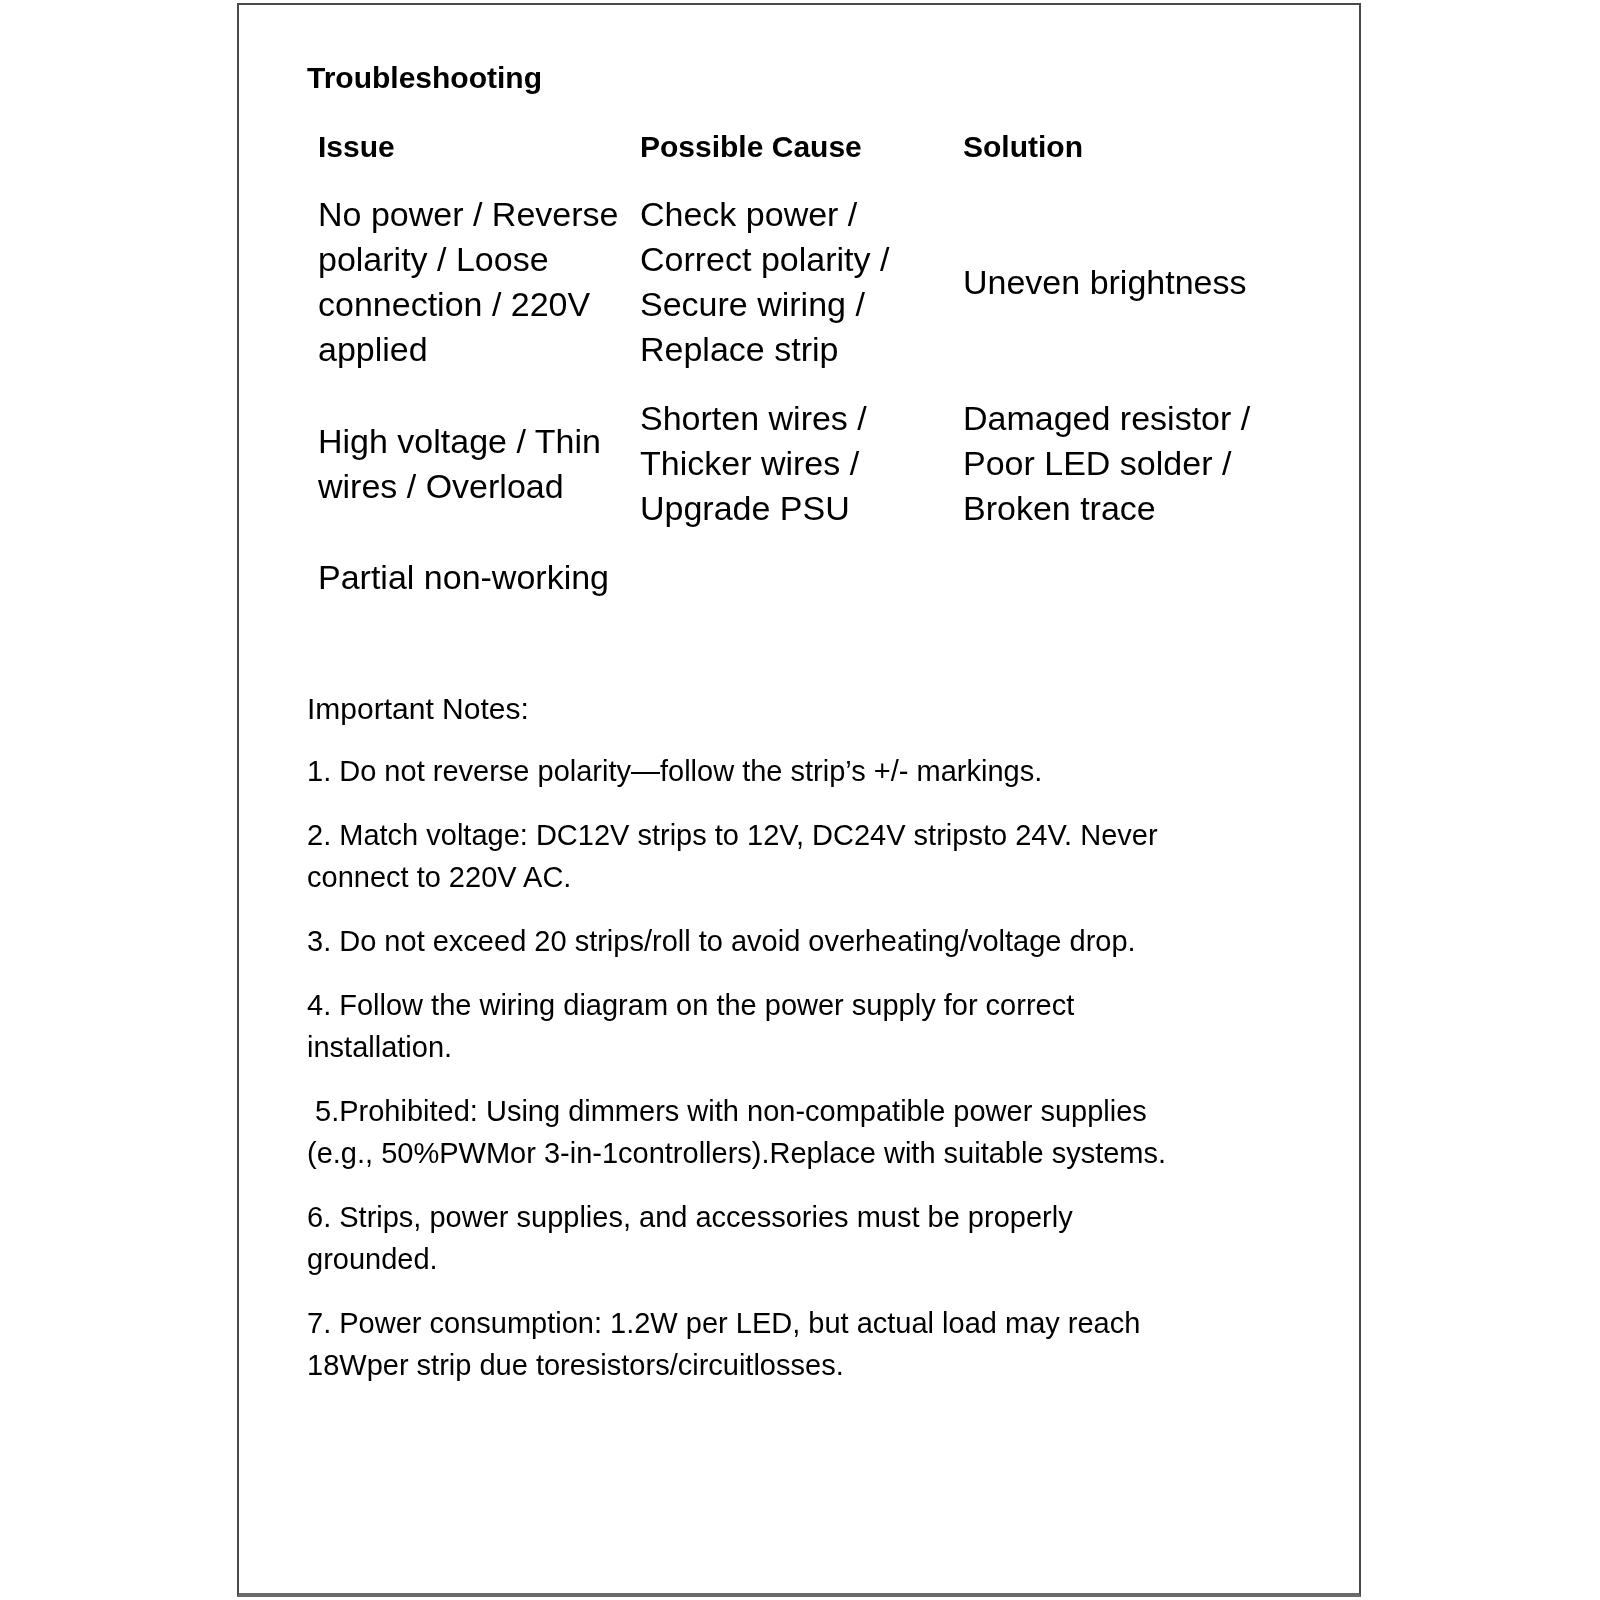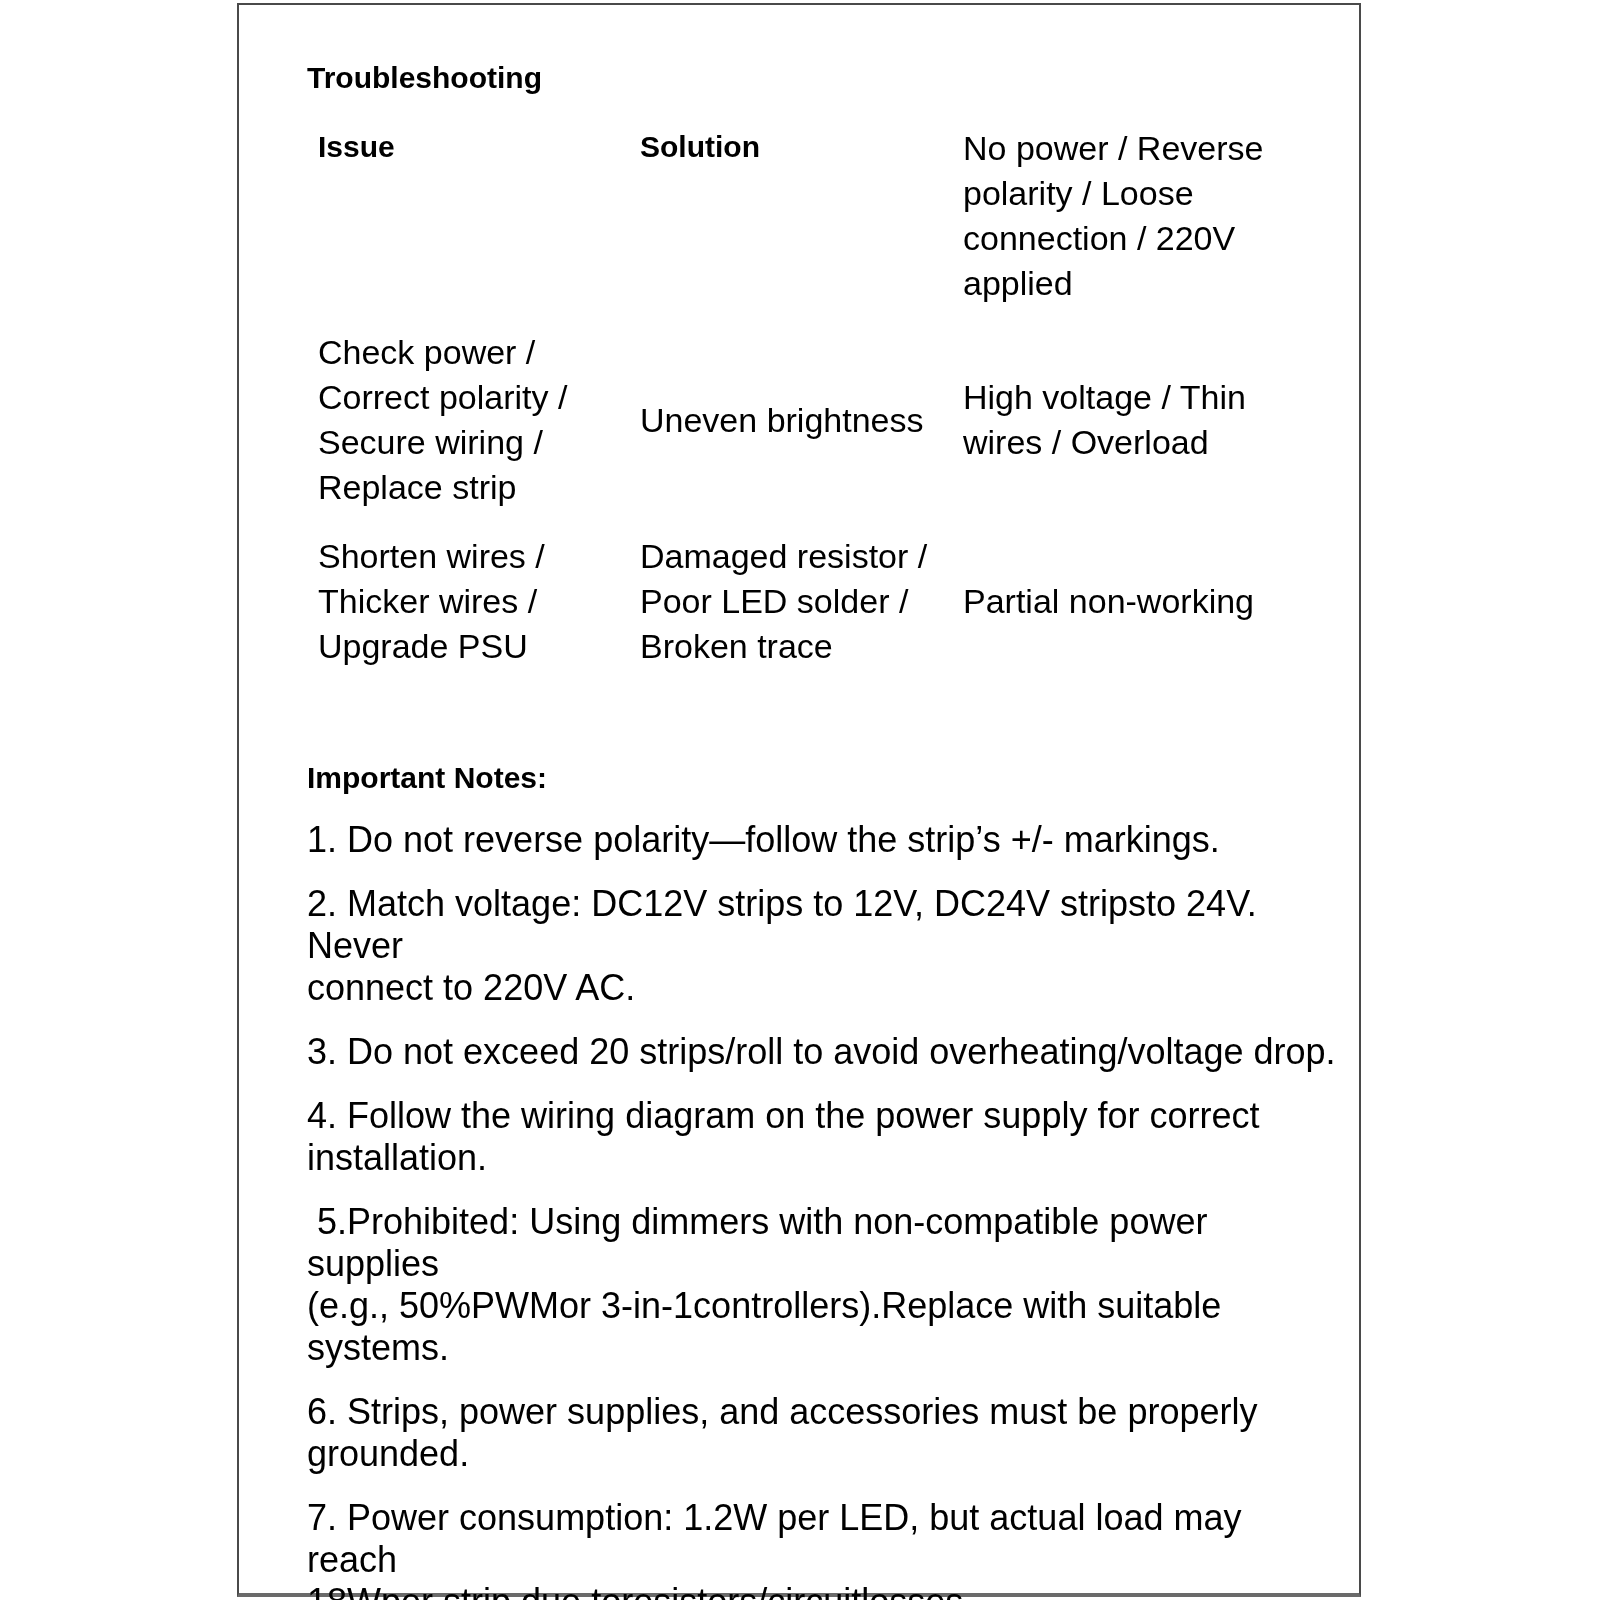--- a/index.html
+++ b/index.html
@@ -44,41 +44,42 @@
   }
   .cell {
     font-size: 34px;
     line-height: 45px;
     white-space: pre-line;
     display: flex;
     align-items: center;
   }
   .notes-heading {
     font-size: 30px;
-    font-weight: bold;
+    font-weight: normal;
     line-height: 42px;
     margin: 88px 0 20px 0;
   }
   .note {
-    font-size: 36px;
+    font-size: 29px;
     line-height: 42px;
     white-space: pre-line;
     margin: 16px 0 22px 0;
   }
 </style>
 </head>
 <body>
 
 <div class="page">
   <div class="content">
 
     <h1 class="doc-title">Troubleshooting</h1>
 
     <div class="tbl">
       <div class="th">Issue</div>
+      <div class="th">Possible Cause</div>
       <div class="th">Solution</div>
 
       <div class="cell">No power / Reverse
 polarity / Loose
 connection / 220V
 applied</div>
       <div class="cell">Check power /
 Correct polarity /
 Secure wiring /
 Replace strip</div>

